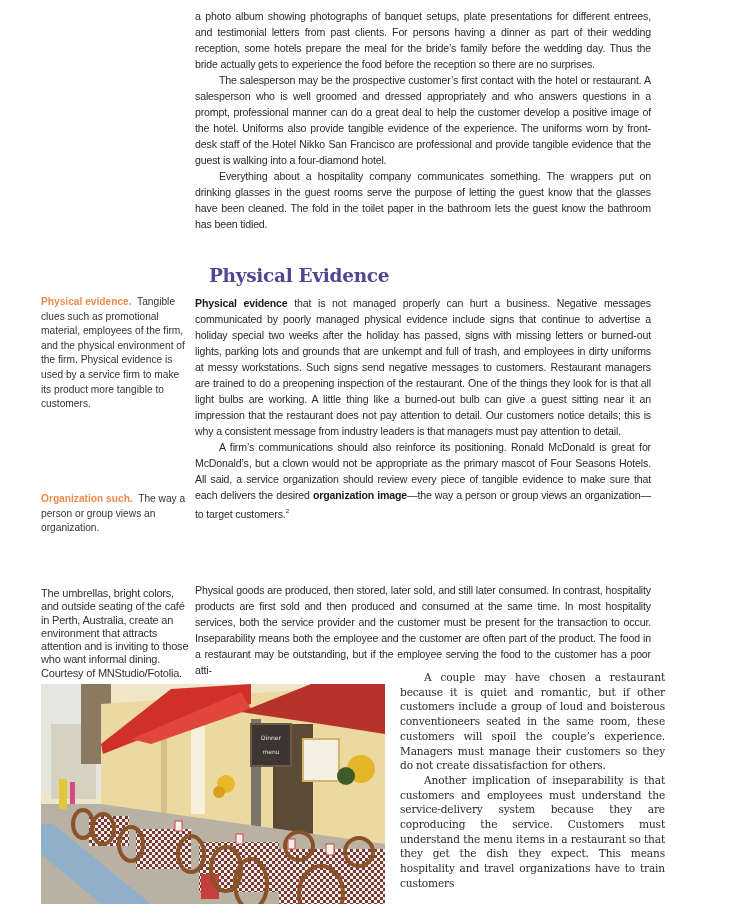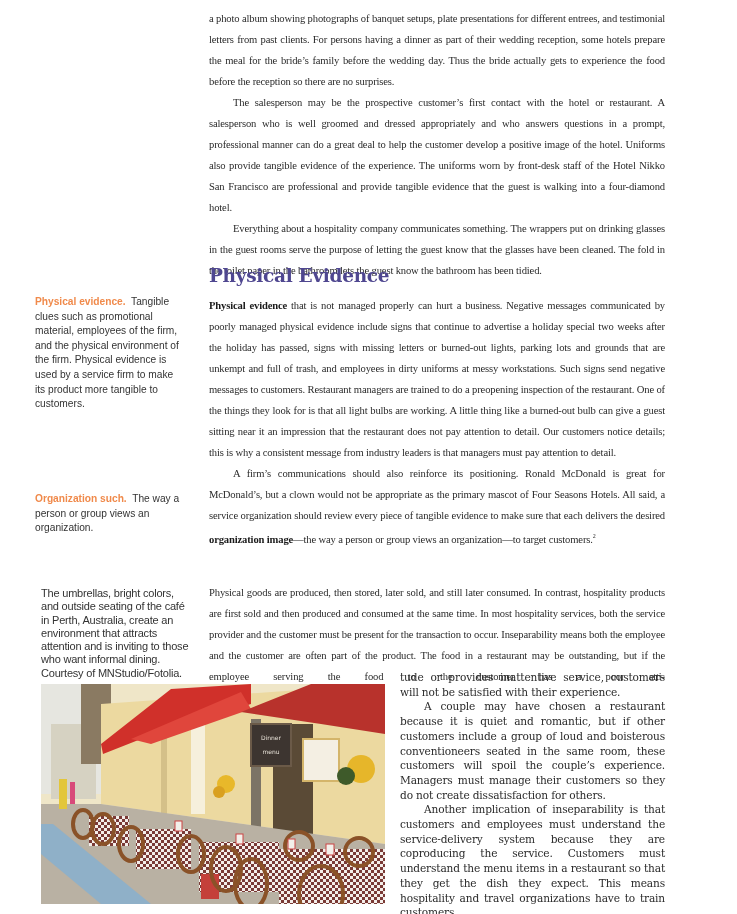--- a/index.html
+++ b/index.html
@@ -1,35 +1,35 @@
 <!DOCTYPE html>
 <html><head>
 <meta charset="utf-8">
 <style>
   html, body { margin: 0; padding: 0; background: #ffffff; }
   body { width: 737px; height: 914px; position: relative; overflow: hidden; }
   .page { position: absolute; left: 0; top: 0; width: 737px; height: 914px; }
 
   .main {
-    position: absolute; left: 209px; width: 456px;
-    font-family: Liberation Serif, serif; font-size: 10.6px; line-height: 21px;
+    position: absolute; left: 195px; width: 456px;
+    font-family: Liberation Sans, sans-serif; font-size: 10.6px; line-height: 16px;
     color: #2a2a2a; text-align: justify; letter-spacing: -0.15px;
   }
   .main p { margin: 0; }
   .main p.indent { text-indent: 24px; }
   .main b { font-weight: bold; color: #1a1a1a; }
 
   .heading {
     position: absolute; left: 209px;
     font-family: "DejaVu Serif", serif; font-weight: bold; font-size: 18.5px;
     color: #4f4790; letter-spacing: -0.3px; margin: 0;
   }
 
   .note {
-    position: absolute; left: 35px; width: 145px;
+    position: absolute; left: 41px; width: 145px;
     font-family: "Liberation Sans", sans-serif; font-size: 10.2px; line-height: 14.6px;
     color: #333333; transform-origin: left top;
   }
   .note .term { color: #f08a4b; font-weight: bold; }
   .caption {
     position: absolute; left: 41px; width: 150px;
     font-family: "Liberation Sans", sans-serif; font-size: 11px; line-height: 13.3px;
     color: #333333; letter-spacing: -0.2px; margin-top: 11px;
   }
 
@@ -61,21 +61,20 @@
   <h2 class="heading" style="top:265px;">Physical Evidence</h2>
   <div class="main" style="top:295px;">
     <p><b>Physical evidence</b><span> that is not managed properly can hurt a business. Negative messages communicated by poorly managed physical evidence include signs that continue to advertise a holiday special two weeks after the holiday has passed, signs with missing letters or burned-out lights, parking lots and grounds that are unkempt and full of trash, and employees in dirty uniforms at messy workstations. Such signs send negative messages to customers. Restaurant managers are trained to do a preopening inspection of the restaurant. One of the things they look for is that all light bulbs are working. A little thing like a burned-out bulb can give a guest sitting near it an impression that the restaurant does not pay attention to detail. Our customers notice details; this is why a consistent message from industry leaders is that managers must pay attention to detail.</span></p>
     <p class="indent"><span>A firm’s communications should also reinforce its positioning. Ronald McDonald is great for McDonald’s, but a clown would not be appropriate as the primary mascot of Four Seasons Hotels. All said, a service organization should review every piece of tangible evidence to make sure that each delivers the desired </span><b>organization image</b><span>—the way a person or group views an organization—to target customers.</span><sup style="font-size:6px;">2</sup></p>
   </div>
 
   <div class="main" style="top:582px;">
     <p style="text-align-last: justify;">Physical goods are produced, then stored, later sold, and still later consumed. In contrast, hospitality products are first sold and then produced and consumed at the same time. In most hospitality services, both the service provider and the customer must be present for the transaction to occur. Inseparability means both the employee and the customer are often part of the product. The food in a restaurant may be outstanding, but if the employee serving the food to the customer has a poor atti-</p>
   </div>
   <div class="wrapcol" style="top:670px;">
-    <p>tude or provides inattentive service, customers will not be satisfied with their experience.</p>
     <p class="indent">A couple may have chosen a restaurant because it is quiet and romantic, but if other customers include a group of loud and boisterous conventioneers seated in the same room, these customers will spoil the couple’s experience. Managers must manage their customers so they do not create dissatisfaction for others.</p>
     <p class="indent">Another implication of inseparability is that customers and employees must understand the service-delivery system because they are coproducing the service. Customers must understand the menu items in a restaurant so that they get the dish they expect. This means hospitality and travel organizations have to train customers</p>
   </div>
 
   <div class="note" style="top:295px;">
     <span class="term">Physical evidence.</span>&nbsp;
     <span>Tangible clues such as promotional material, employees of the firm, and the physical environment of the firm. Physical evidence is used by a service firm to make its product more tangible to customers.</span>
   </div>
   <div class="note" style="top:492px;">
     <span class="term">Organization such.</span>&nbsp;

